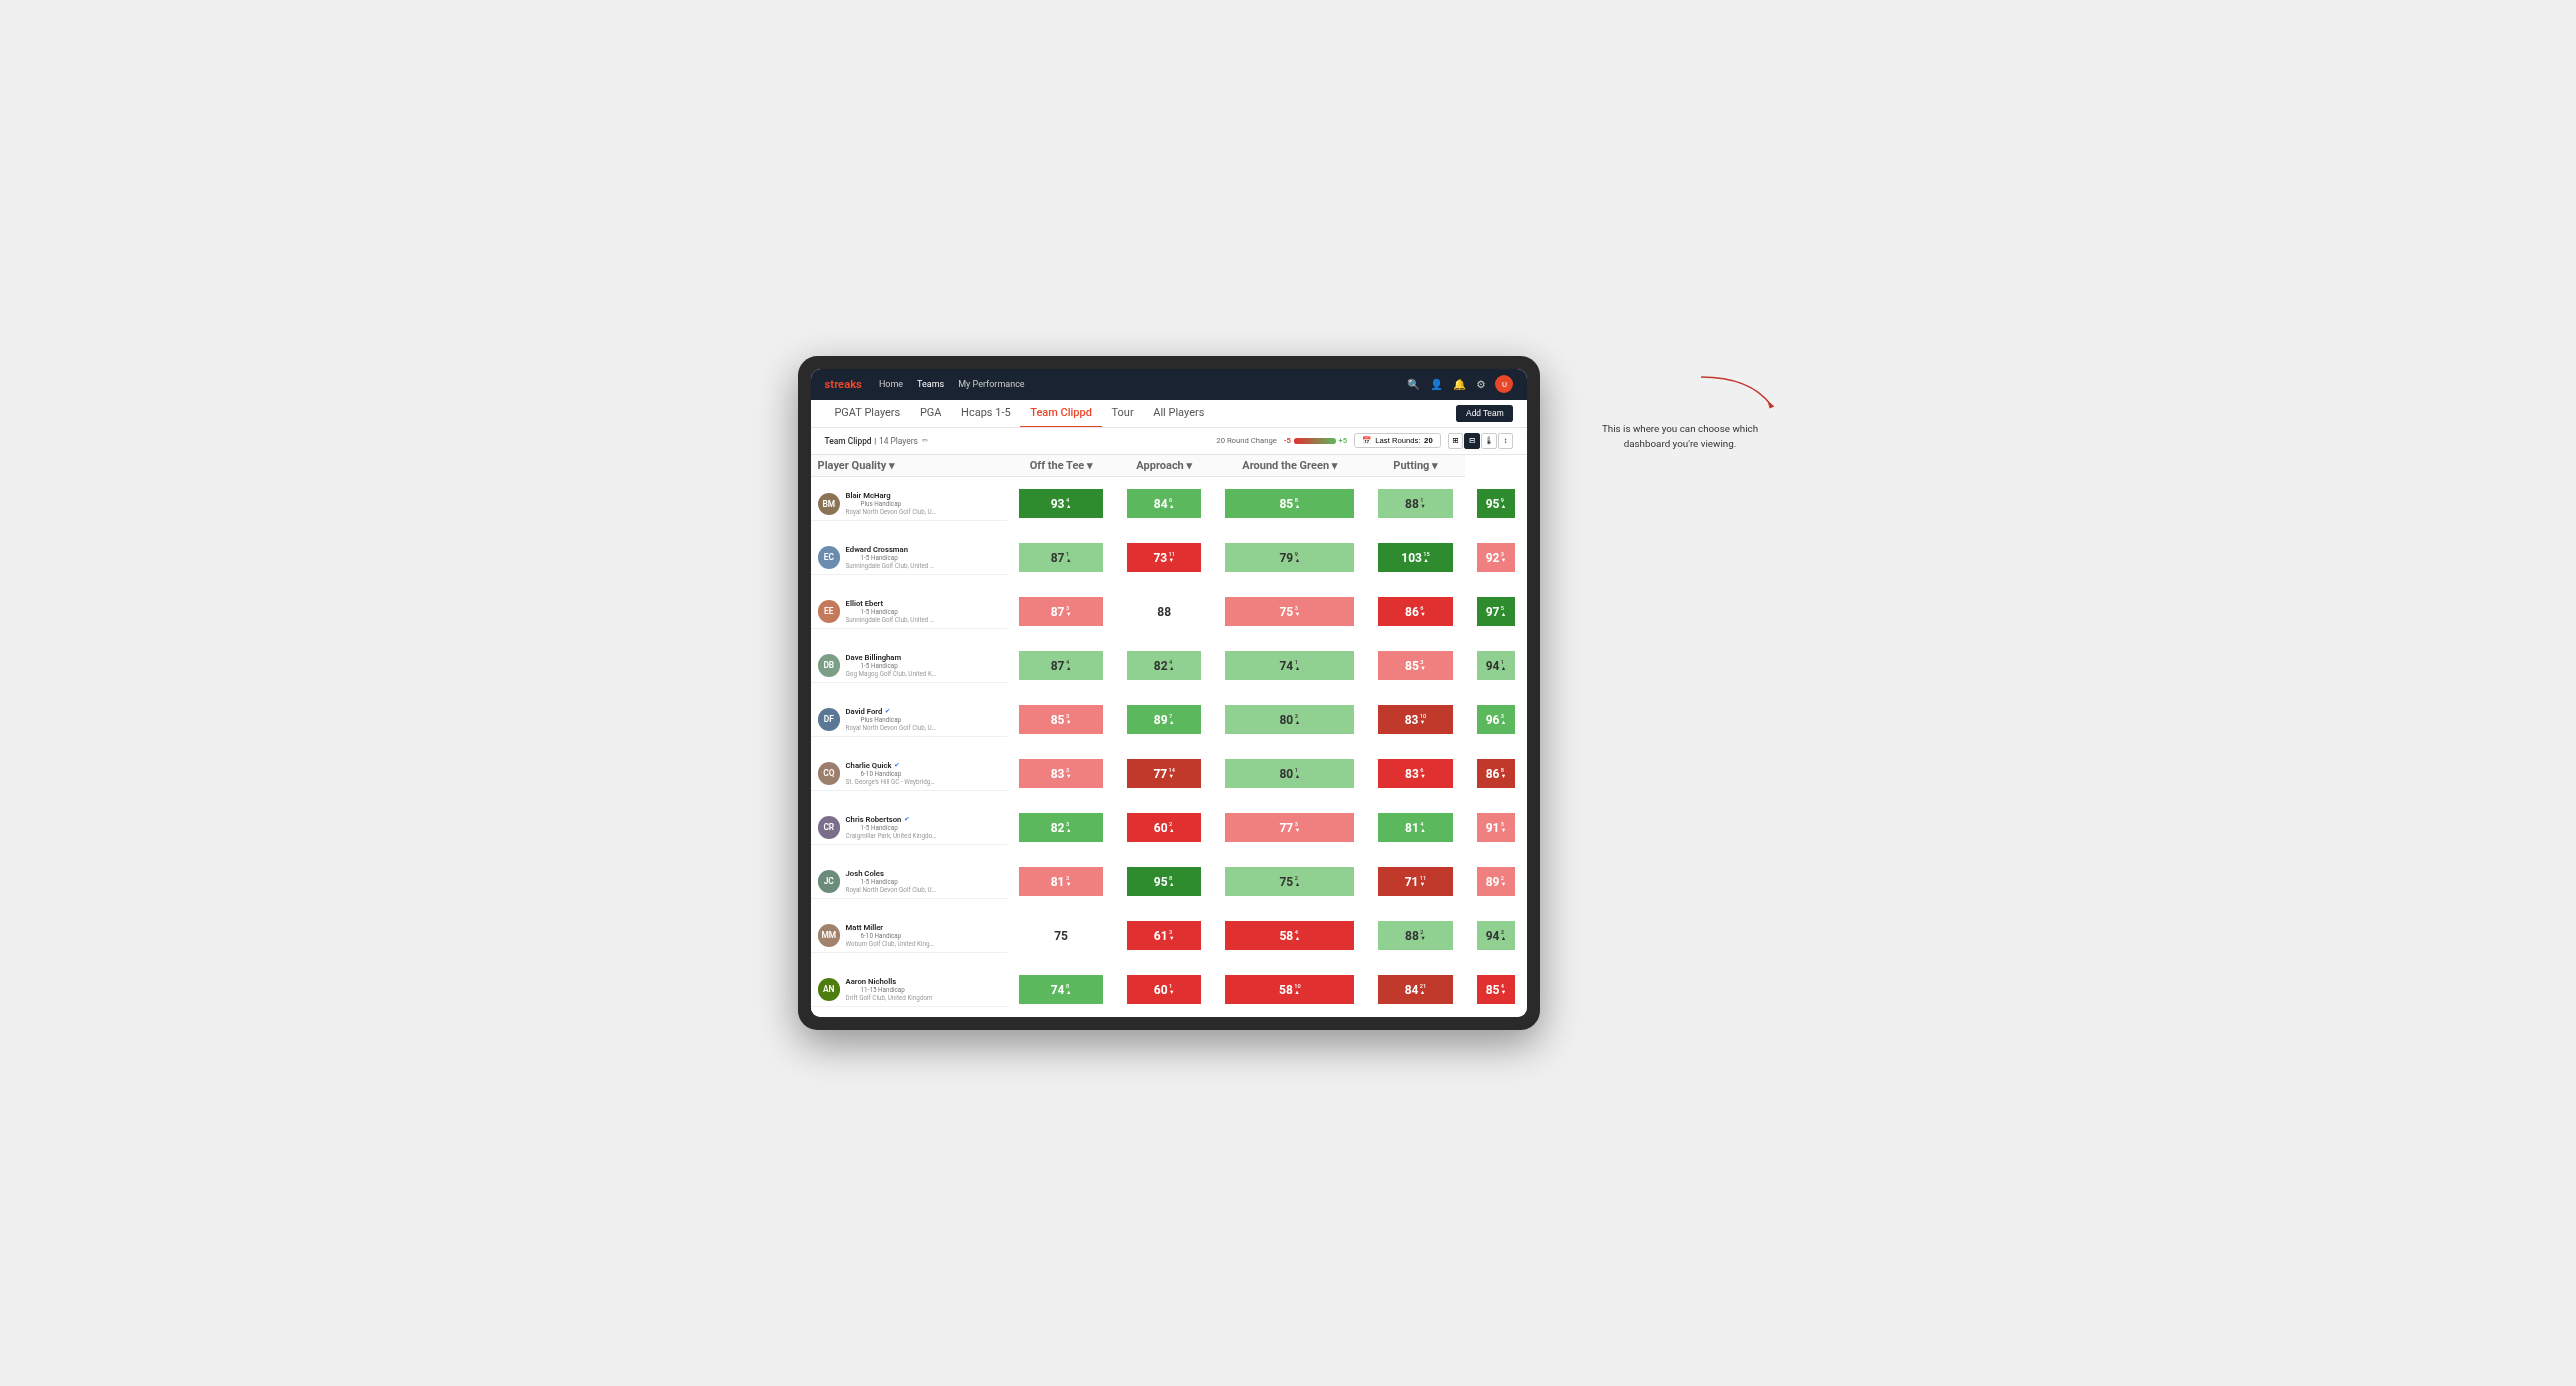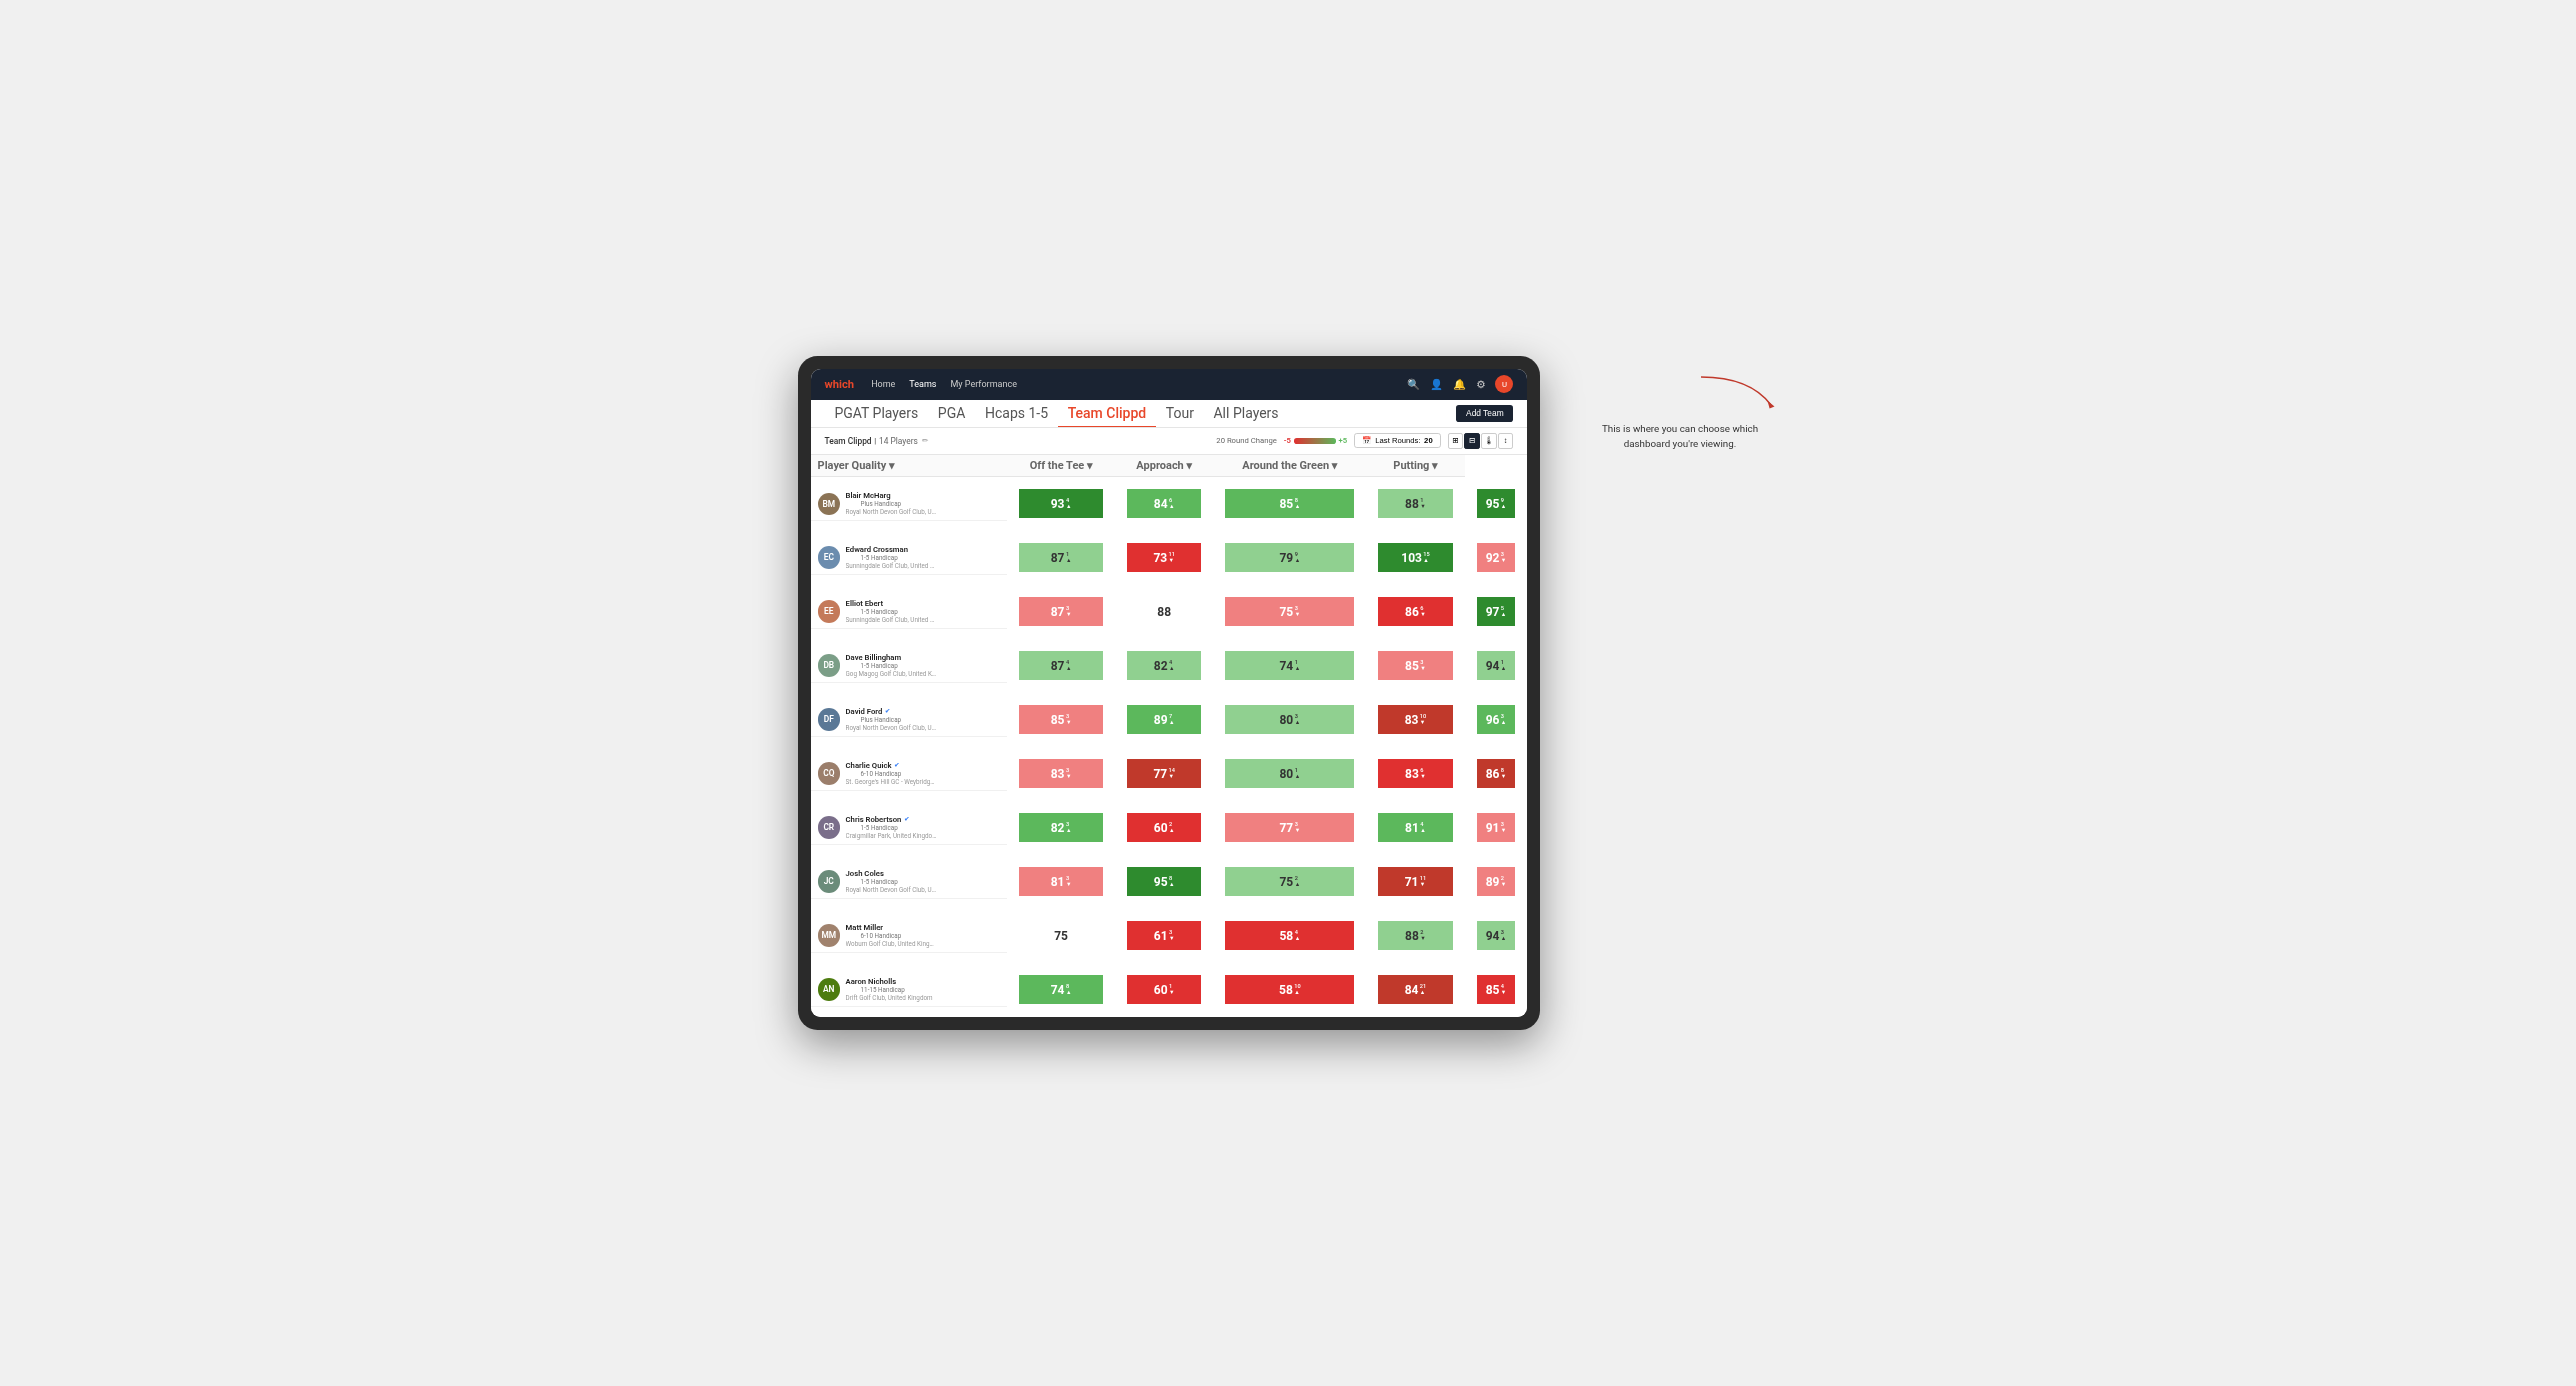--- a/index.html
+++ b/index.html
@@ -106,21 +106,21 @@
     }
 
     .sub-nav-links {
       display: flex;
       gap: 0;
       flex: 1;
     }
 
     .sub-nav-link {
       color: #555;
-      font-size: 14px;
+      font-size: 11px;
       cursor: pointer;
       padding: 0 9.8px;
       height: 28px;
       display: flex;
       align-items: center;
       border-bottom: 1.4px solid transparent;
       text-align: center;
     }
 
     .sub-nav-link.active {
@@ -393,21 +393,21 @@
   </style>
 </head>
 <body>
 
 <div class="page-wrapper">
 
   <div class="tablet-frame">
     <div class="tablet-screen">
 
       <nav class="nav-bar">
-        <span class="nav-logo">which</span>
+        <span class="nav-logo">streaks</span>
         <div class="nav-links">
           <a class="nav-link">Home</a>
           <a class="nav-link active">Teams</a>
           <a class="nav-link">My Performance</a>
         </div>
         <div class="nav-icons">
           <span class="nav-icon">🔍</span>
           <span class="nav-icon">👤</span>
           <span class="nav-icon">🔔</span>
           <span class="nav-icon">⚙</span>

